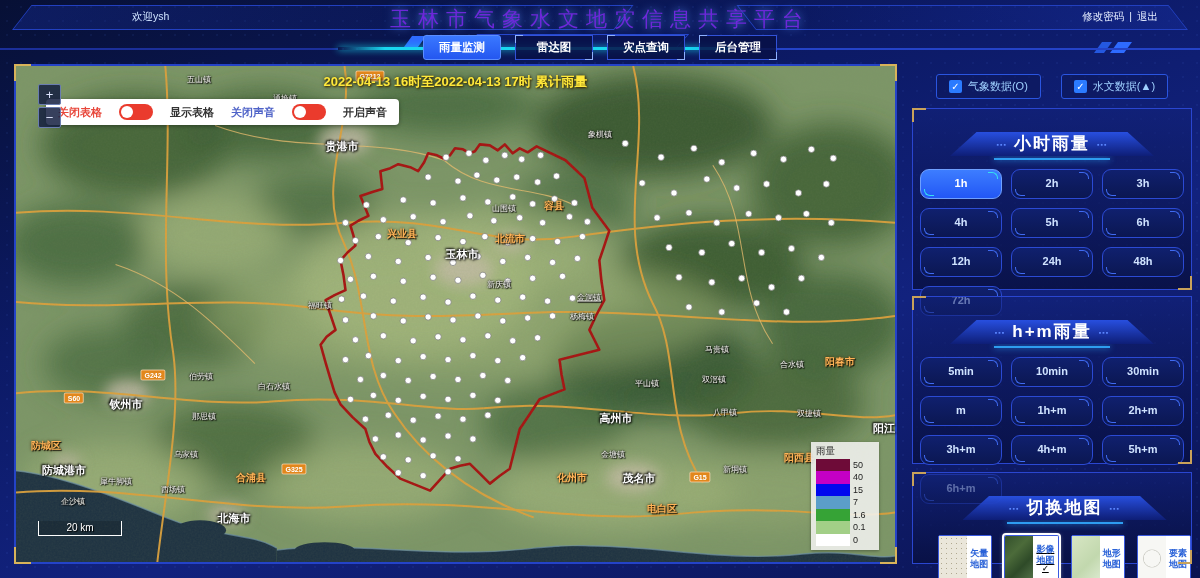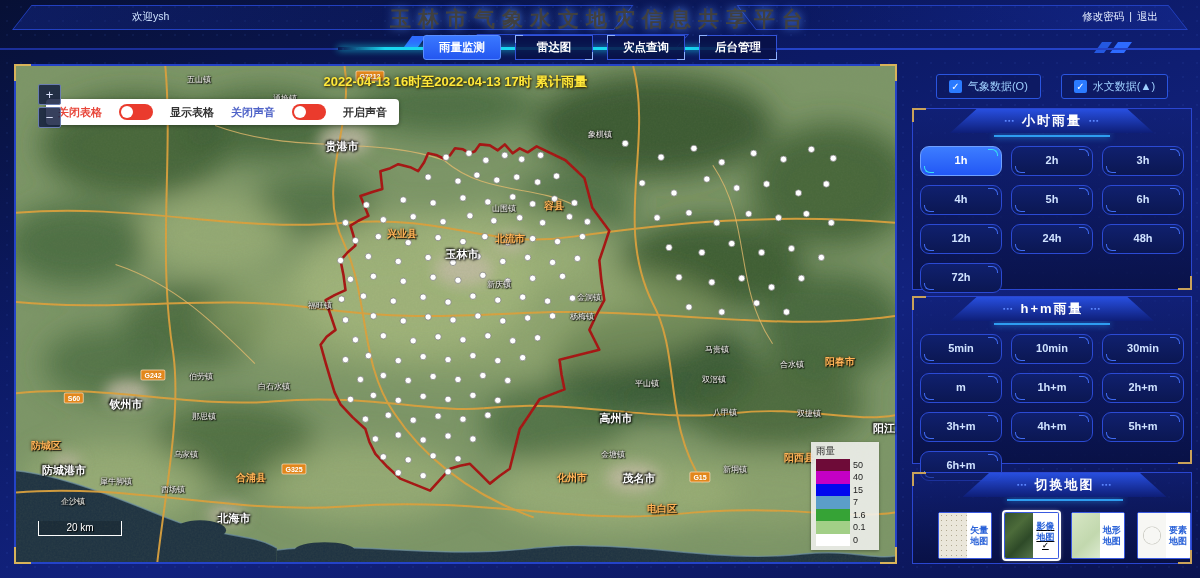--- a/index.html
+++ b/index.html
@@ -25,21 +25,21 @@
   .slash.s1{top:36px;left:408px;}
   .slash.s2{top:36px;left:428px;width:10px;background:#2458e0;}
   .slash.s3{top:42px;right:72px;}
   .slash.s4{top:42px;right:92px;width:10px;background:#2458e0;}
   .cyanline{position:absolute;top:47px;left:338px;width:392px;height:2.5px;
     background:linear-gradient(90deg,transparent,#19d7f0 12%,#19d7f0 88%,#0ab8e8);
     box-shadow:0 0 7px #19d7f0;}
   .line-l{position:absolute;top:48px;left:0;width:338px;height:1.5px;background:#1b2f9a;}
   .line-r{position:absolute;top:48px;left:730px;width:470px;height:1.5px;background:#2443c8;}
   .app-title{position:absolute;top:5px;left:50%;transform:translateX(-50%);
-    font-size:21px;font-weight:bold;color:#404040;letter-spacing:7px;white-space:nowrap;
+    font-size:21px;font-weight:normal;color:#6d28d9;letter-spacing:7px;white-space:nowrap;
     text-shadow:0 0 10px rgba(90,150,255,.9);}
   .welcome{position:absolute;top:10px;left:132px;font-size:10.5px;color:#cfe3ff;}
   .userlinks{position:absolute;top:10px;right:42px;font-size:10.5px;color:#e4ecff;display:flex;gap:5px;}
   .userlinks span{cursor:pointer;}
   
   .tabs{position:absolute;top:35px;left:50%;transform:translateX(-50%);display:flex;gap:14px;z-index:5;}
   .tab{min-width:58px;height:23px;line-height:23px;padding:0 9px;text-align:center;
     font-size:11.5px;font-weight:bold;color:#fff;background:rgba(8,16,70,.85);
     border:1px solid #3252d8;position:relative;cursor:pointer;}
   .tab::before{content:"";position:absolute;left:-1px;top:-1px;width:7px;height:7px;
@@ -107,22 +107,22 @@
   .panel{position:absolute;left:912px;width:280px;box-sizing:border-box;
     background:linear-gradient(180deg,rgba(18,34,122,.55),rgba(8,16,66,.85));
     border:1px solid #2a46d0;}
   .panel::before{content:"";position:absolute;left:-1px;top:-1px;width:12px;height:12px;
     border-left:2px solid #c9a25a;border-top:2px solid #c9a25a;}
   .panel::after{content:"";position:absolute;right:-1px;bottom:-1px;width:12px;height:12px;
     border-right:2px solid #c9a25a;border-bottom:2px solid #c9a25a;}
   #panel-hour{top:108px;height:182px;}
   #panel-hm{top:296px;height:168px;}
   #panel-map{top:472px;height:92px;padding-left:25px;}
-  .phead{margin:0 auto 2px;width:204px;height:24px;line-height:24px;text-align:center;color:#fff;
-    font-weight:bold;font-size:13px;letter-spacing:2px;
+  .phead{margin:23px auto 2px;width:204px;height:24px;line-height:24px;text-align:center;color:#fff;
+    font-weight:bold;font-size:17px;letter-spacing:2px;
     background:linear-gradient(180deg,rgba(42,84,235,.9),rgba(14,30,120,.92));
     clip-path:polygon(13% 0,87% 0,100% 100%,0 100%);}
   .phead::before,.phead::after{content:"▪▪▪";color:#5b86ff;font-size:7px;letter-spacing:1px;
     position:relative;top:-2px;margin:0 7px;}
   .pline{width:116px;height:2px;background:#2e9df0;margin:0 auto 4px;box-shadow:0 0 6px #2e9df0;}
   .bgrid{display:grid;grid-template-columns:repeat(3,82px);gap:9px;justify-content:center;padding-top:5px;}
   .hbtn{height:28px;line-height:27px;text-align:center;color:#cfe2ff;font-size:11px;font-weight:bold;
     background:linear-gradient(180deg,#10206e,#0b1752);border:1px solid #2b4ad4;border-radius:9px;
     position:relative;cursor:pointer;}
   .hbtn::before{content:"";position:absolute;left:3px;bottom:2px;width:9px;height:6px;
@@ -453,21 +453,21 @@
       <div class="mlabel town" style="left: 719px; top: 403px;">新垌镇</div>
       <div class="mlabel town" style="left: 597px; top: 388px;">金塘镇</div>
       <div class="mlabel town" style="left: 188px; top: 350px;">那思镇</div>
       <div class="mlabel town" style="left: 170px; top: 388px;">乌家镇</div>
       <div class="mlabel town" style="left: 157px; top: 423px;">西场镇</div>
       <div class="mlabel town" style="left: 100px; top: 415px;">犀牛脚镇</div>
       <div class="mlabel town" style="left: 57px; top: 435px;">企沙镇</div>
       <div class="mlabel town" style="left: 258px; top: 320px;">白石水镇</div>
       <div class="mlabel town" style="left: 185px; top: 310px;">伯劳镇</div>
       <div class="mlabel town" style="left: 558px; top: 250px; padding-left: 16px;">杨梅镇</div>
-      <div class="mlabel town" style="left: 573px; top: 231px;">金洞镇</div>
+      <div class="mlabel town" style="left: 573px; top: 231px; text-decoration: underline;">金洞镇</div>
       <div class="mlabel town" style="left: 483px; top: 218px;">新庆镇</div>
       <div class="mlabel town" style="left: 304px; top: 239px;">福旺镇</div>
       <div class="mlabel road" style="left: 354px; top: 10px;">G7212</div>
       <div class="mlabel road" style="left: 137px; top: 309px;">G242</div>
       <div class="mlabel road" style="left: 58px; top: 332px;">S60</div>
       <div class="mlabel road" style="left: 278px; top: 403px;">G325</div>
       <div class="mlabel road" style="left: 684px; top: 411px;">G15</div>
     </div>
 
   <div class="map-caption">2022-04-13 16时至2022-04-13 17时 累计雨量</div>

